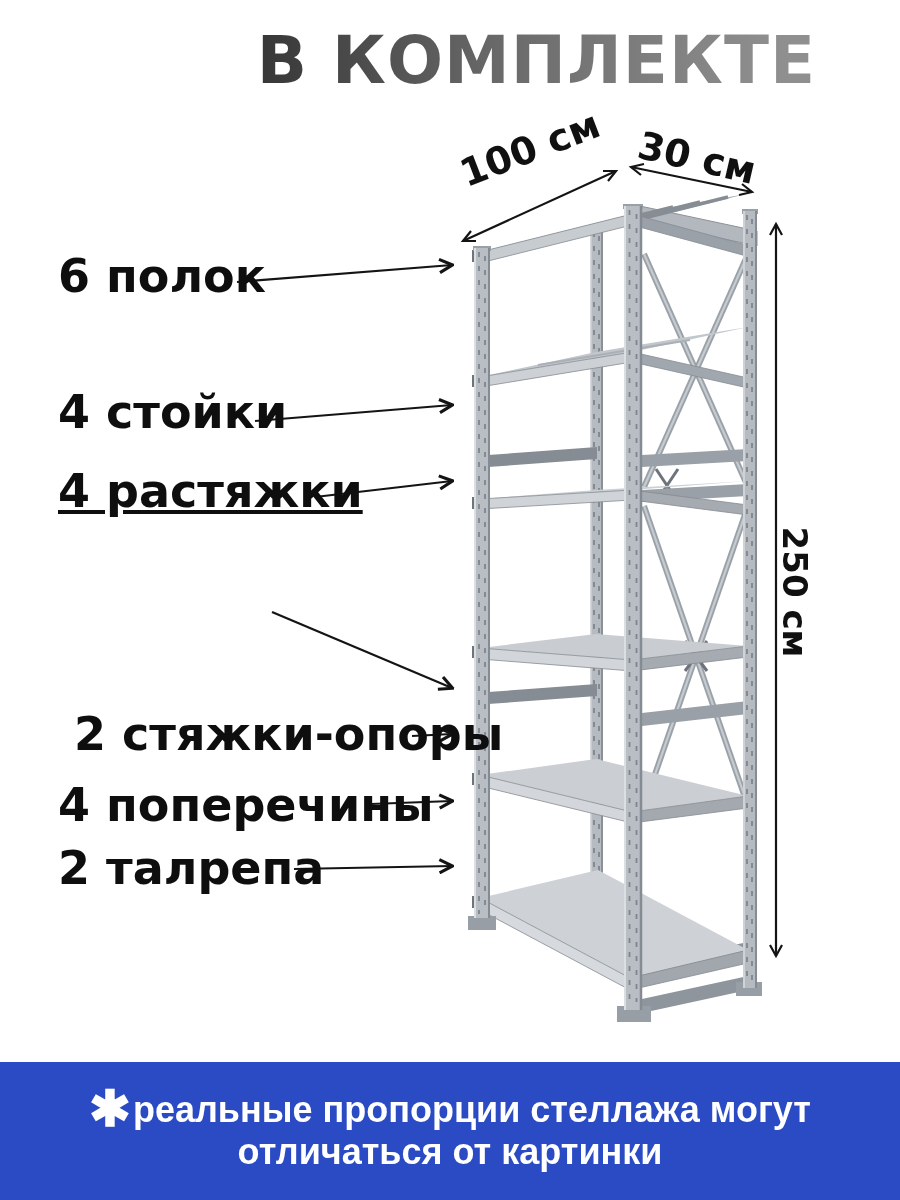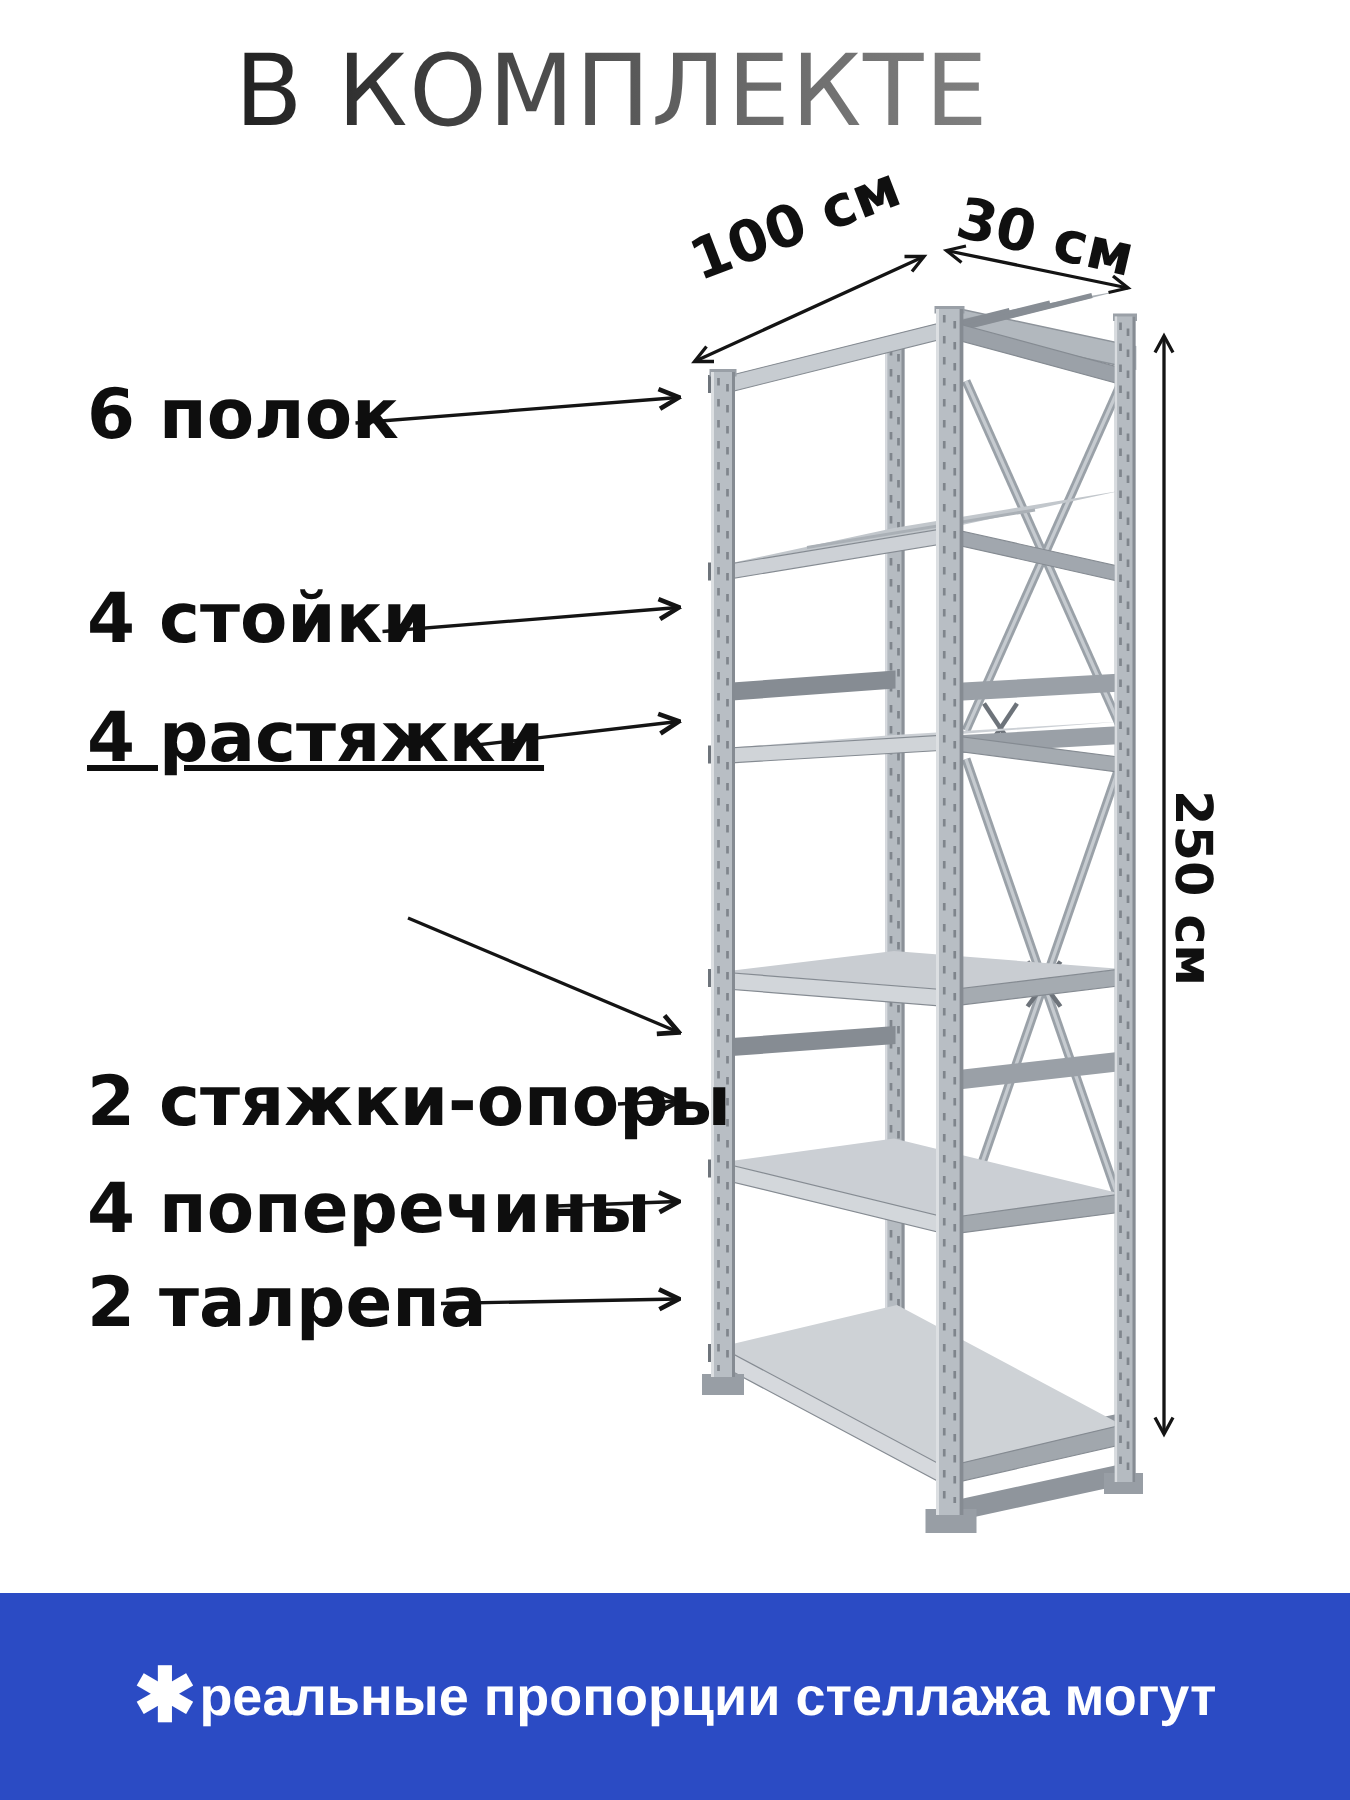--- a/index.html
+++ b/index.html
@@ -3,38 +3,38 @@
 <meta charset="utf-8">
 <style>
   html,body{margin:0;padding:0;background:#fff;}
   .page{
     position:relative;width:900px;height:1200px;overflow:hidden;
     background:#ffffff;font-family:"DejaVu Sans","Liberation Sans",sans-serif;
   }
   
   .title{
     position:absolute;top:22px;left:0;width:816px;margin:0;
-    text-align:center;font-size:66px;font-weight:400;letter-spacing:1px;
+    text-align:right;font-size:66px;font-weight:700;letter-spacing:1px;
     color:#3f3f3f;white-space:nowrap;
   }
   @supports ((-webkit-background-clip:text) or (background-clip:text)){
     .title{
       background:linear-gradient(90deg,#1f1f1f 18%,#6b6b6b 62%,#8f8f8f 95%);
       -webkit-background-clip:text;background-clip:text;
       -webkit-text-fill-color:transparent;color:transparent;
     }
   }
   
   .label{
     position:absolute;left:58px;color:#0e0e0e;font-weight:700;
     font-size:46px;line-height:44px;white-space:nowrap;
   }
   .l1{top:254px;} .l2{top:390px;text-align:right;} .l3{top:469px;text-decoration:underline;}
   .l4{top:546px;white-space:normal;max-width:365px;}
-  .l5{top:712px;} .l6{top:783px;} .l7{top:846px;text-align:right;}
+  .l5{top:712px;margin-left:16px;} .l6{top:783px;} .l7{top:846px;text-align:right;}
   
   .dim{
     position:absolute;color:#101010;font-weight:700;text-align:center;white-space:nowrap;
   }
   .dim-w{left:450px;top:127px;width:160px;font-size:38px;transform:rotate(-21deg);}
   .dim-d{left:622px;top:136px;width:150px;font-size:38px;transform:rotate(13deg);}
   .dim-h{left:715px;top:572px;width:160px;font-size:34px;transform:rotate(90deg);}
   
   .art{position:absolute;left:0;top:0;}
   
@@ -216,15 +216,18 @@
 
   <div class="dim dim-w">100 см</div>
   <div class="dim dim-d">30 см</div>
   <div class="dim dim-h">250 см</div>
 
   <div class="banner">
     <div class="row">
       <span class="ast">✱</span>
       <span>реальные пропорции стеллажа могут</span>
     </div>
+    <div class="row">
+      <span>отличаться от картинки</span>
+    </div>
   </div>
 
 </div>
 
 </body></html>

